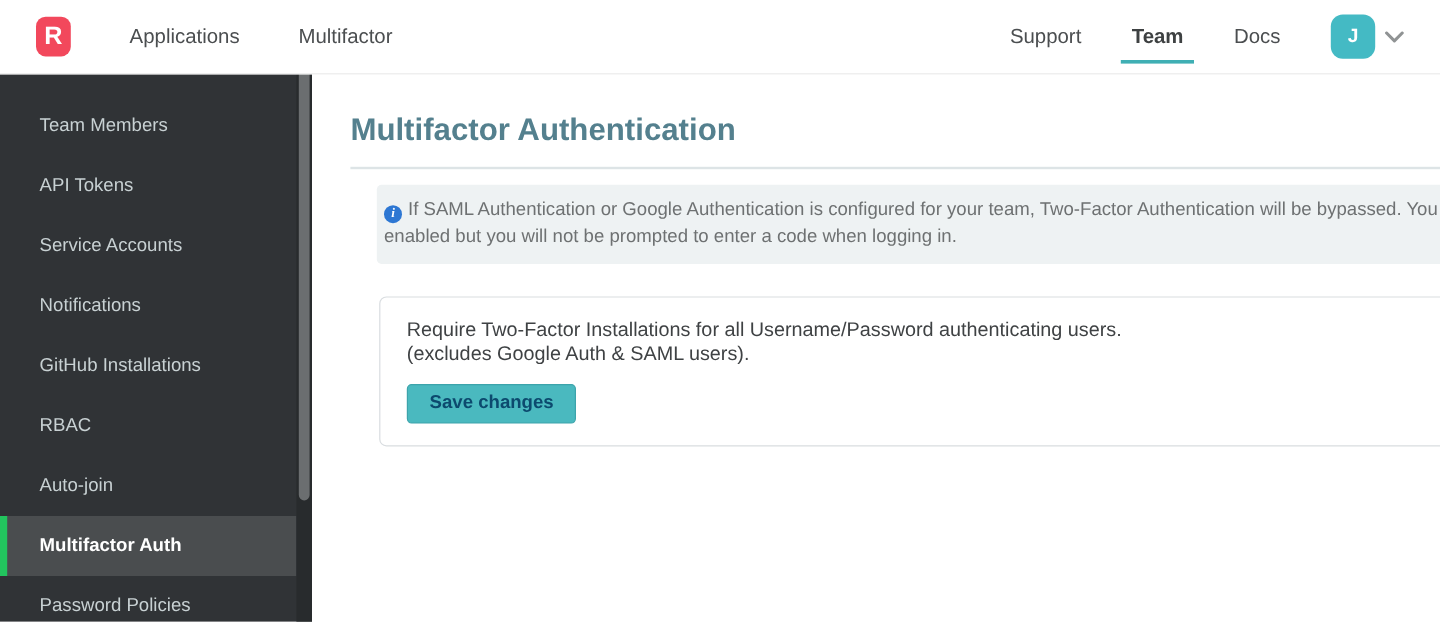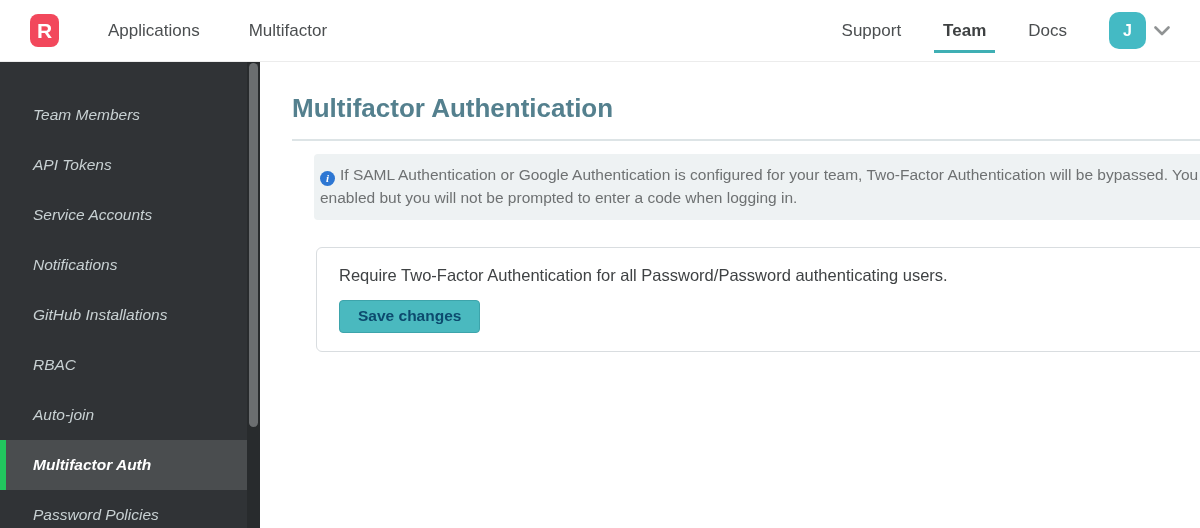--- a/index.html
+++ b/index.html
@@ -22,22 +22,22 @@
   .nav-right .nav-item { margin-right:42px; }
   .nav-item.active { color:#3e4142; font-weight:bold; }
   .nav-item.active::after { content:""; position:absolute; left:-9px; right:-9px;
               top:50px; height:3px; background:#3fafb4; }
   .avatar { width:37px; height:37px; border-radius:10px; background:#44bac4;
             color:#fff; font-size:16px; font-weight:bold; display:flex;
             align-items:center; justify-content:center; }
   .chevron-wrap { margin:0 30px 0 8px; display:flex; align-items:center; cursor:pointer; }
 
   
-  .sidebar { position:absolute; top:62px; left:0; width:260px; height:466px;
-             background:#303336;font-style:italic; }
+  .sidebar { position:absolute; top:52px; left:0; width:260px; height:466px;
+             background:#303336; }
   .sidebar-track { position:absolute; top:0; right:0; width:13px; height:100%;
              background:#282b2d; }
   .sidebar-thumb { position:absolute; top:1px; right:2px; width:9px; height:364px;
              background:#6b6e70; border-radius:5px; }
   .side-list { padding-top:28px; }
   .side-item { height:50px; display:flex; align-items:center; padding-left:33px;
              margin-right:13px; color:#c8d1d3; font-size:15.5px; cursor:pointer; }
   .side-item.active { background:#4a4d4f; border-left:6px solid #22c55e;
              padding-left:27px; color:#ffffff; font-weight:bold; }
 
@@ -114,21 +114,22 @@
   <h1 class="page-title">Multifactor Authentication</h1>
   <hr class="title-rule">
 
 
   <div class="info-box">
     <span class="info-icon">i</span><span>If SAML Authentication or Google Authentication is configured for your team, Two-Factor Authentication will be bypassed. You can leave it enabled but you will not be prompted to enter a code when logging in.</span>
   </div>
 
   <div class="setting-card">
     <div class="setting-label">
-      <div>Require Two-Factor Authentication for all Password/Password authenticating users.</div>
+      <div>Require Two-Factor Installations for all Username/Password authenticating users.</div>
+      <div>(excludes Google Auth &amp; SAML users).</div>
     </div>
 
     <div class="toggle">
       <div class="toggle-knob"></div>
     </div>
 
     <button class="save-btn">Save changes</button>
   </div>
 </div>
 

